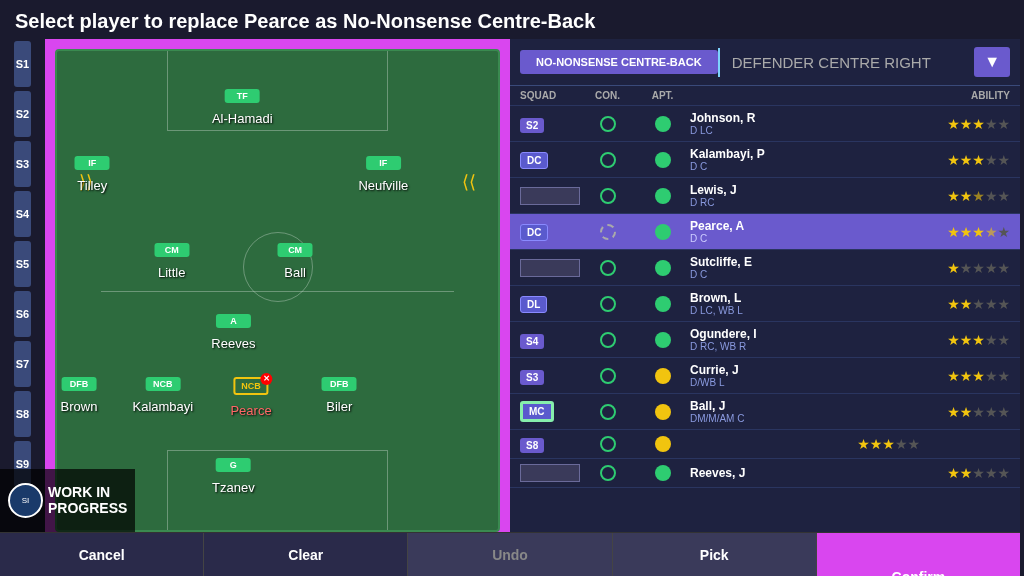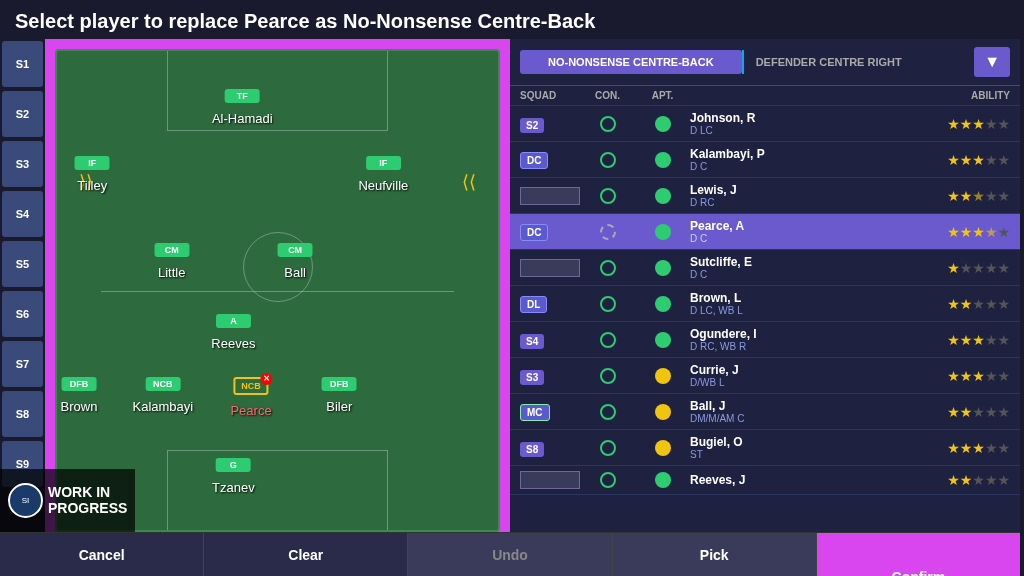--- a/index.html
+++ b/index.html
@@ -32,20 +32,21 @@
       display: flex;
       flex: 1;
       overflow: hidden;
     }
 
     .position-buttons {
       display: flex;
       flex-direction: column;
       width: 45px;
       background: #1a1a2e;
+      align-items: center;
     }
 
     .pos-btn {
       background: #3a4a7a;
       color: white;
       font-size: 11px;
       font-weight: bold;
       text-align: center;
       padding: 5px 2px;
       margin: 2px;
@@ -187,30 +188,30 @@
       background: #1e2240;
       padding: 8px 10px;
       border-bottom: 1px solid #3a4a7a;
     }
 
     .position-tab {
       background: #6a5acd;
       color: white;
       font-size: 11px;
       font-weight: bold;
-      padding: 6px 28px;
+      padding: 6px 16px;
       border-radius: 3px;
     }
 
     .position-tab-alt {
       color: #aaa;
-      font-size: 11px;
-      font-weight: bold;
+      font-size: 15px;
+      font-weight: normal;
       padding: 6px 12px;
-      border-left: 2px solid #0ea5e9;
+      border-left: 2px solid #7dd3fc;
     }
 
     .dropdown-arrow {
       margin-left: auto;
       background: #6a5acd;
       padding: 6px 10px;
       border-radius: 3px;
       cursor: pointer;
     }
 
@@ -251,21 +252,21 @@
       font-weight: bold;
       text-align: center;
     }
 
     .squad-s2 { background: #6a5acd; color: white; }
     .squad-dc { background: #5a5acd; color: white; border: 1px solid #8a8aff; }
     .squad-empty { background: #3a3a5a; color: white; border: 1px solid #6a6a9a; min-width: 30px; display: block; height: 18px; }
     .squad-dl { background: #5a5acd; color: white; border: 1px solid #8a8aff; }
     .squad-s4 { background: #6a5acd; color: white; }
     .squad-s3 { background: #6a5acd; color: white; }
-    .squad-mc { background: #5a5acd; color: white; border: 1px solid #86efac; }
+    .squad-mc { background: #5a5acd; color: white; border: 3px solid #86efac; }
     .squad-s8 { background: #6a5acd; color: white; }
 
     .con-circle {
       width: 16px;
       height: 16px;
       border-radius: 50%;
       border: 2px solid #2ecc71;
       margin: 0 auto;
     }
 
@@ -654,24 +655,20 @@
             </div>
           </div>
           <div class="player-row">
             <div><span class="squad-badge squad-s8">S8</span></div>
             <div style="display: flex; justify-content: center;">
               <div class="con-circle"></div>
             </div>
             <div style="display: flex; justify-content: center;">
               <div class="apt-circle yellow"></div>
             </div>
-            <div class="player-info">
-              <div class="player-name-main">Bugiel, O</div>
-              <div class="player-pos">ST</div>
-            </div>
             <div class="stars">
               <span class="star full">★</span>
               <span class="star full">★</span>
               <span class="star full">★</span>
               <span class="star empty">★</span>
               <span class="star empty">★</span>
             </div>
           </div>
           <div class="player-row">
             <div>

